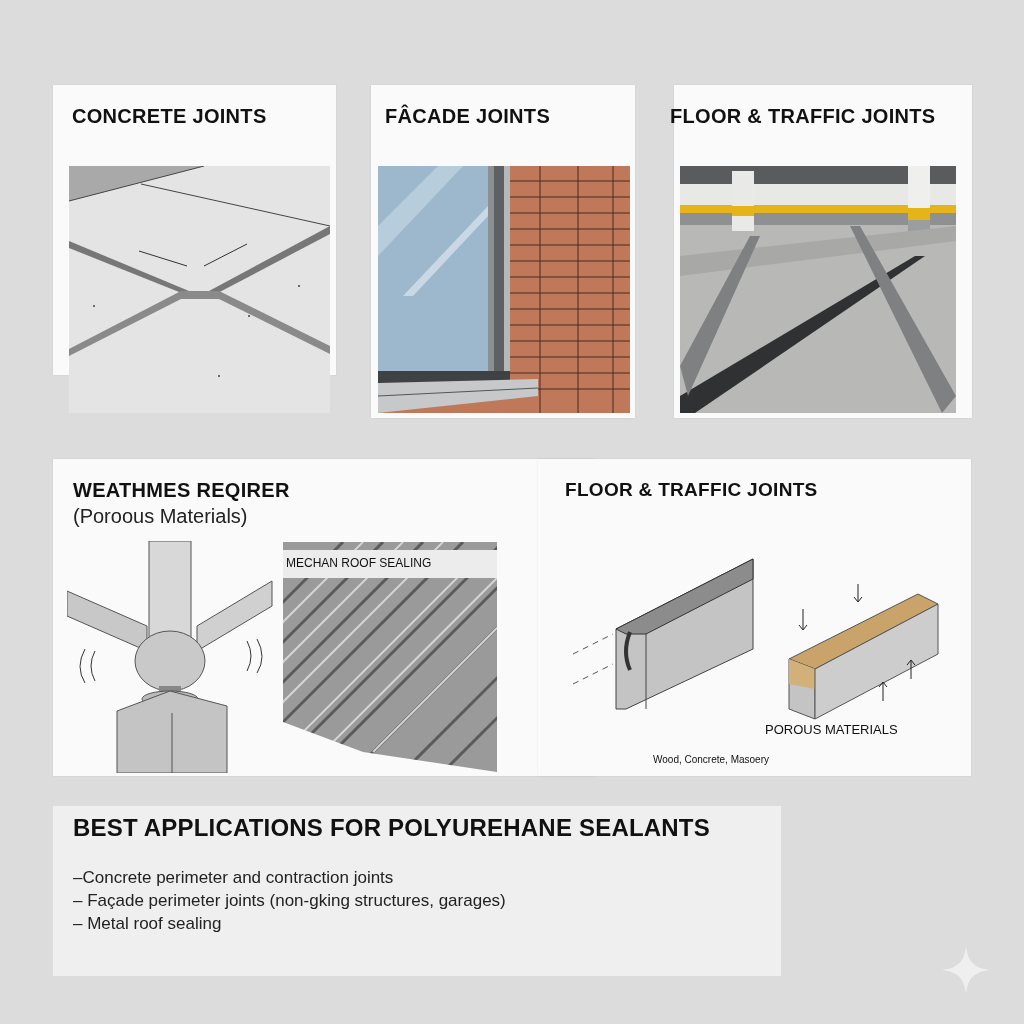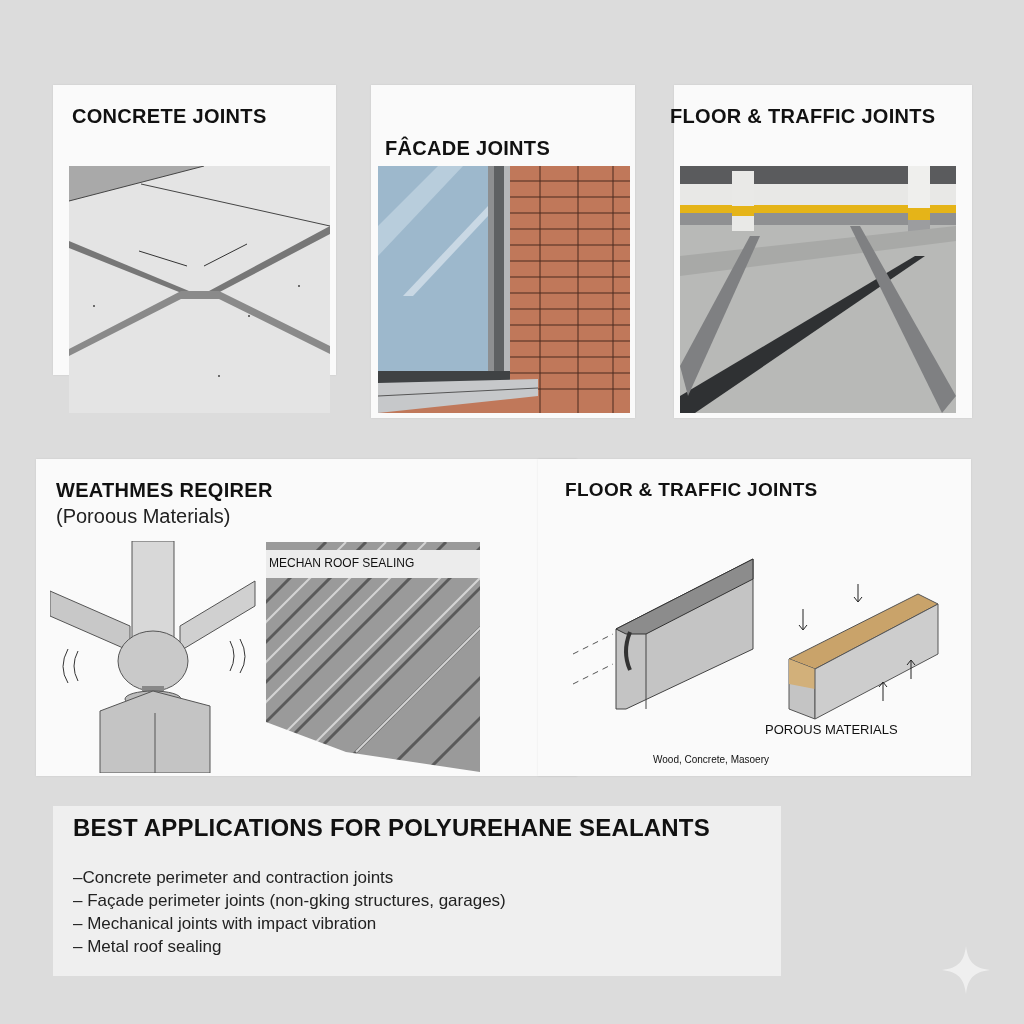--- a/index.html
+++ b/index.html
@@ -73,21 +73,21 @@
       <line x1="135" y1="100" x2="178" y2="78" stroke="#333" stroke-width="1"></line>
       <circle cx="25" cy="140" r="1" fill="#444"></circle>
         <circle cx="180" cy="150" r="1" fill="#444"></circle>
       <circle cx="150" cy="210" r="1" fill="#444"></circle>
         <circle cx="230" cy="120" r="1" fill="#444"></circle>
     </svg>
   </div>
 </div>
 
 <div class="panel" style="left:371px;top:85px;width:264px;height:333px;">
-  <div class="panel-title" style="left:14px;top:20px;margin-top:32px;">FÂCADE JOINTS</div>
+  <div class="panel-title" style="left:14px;top:20px;">FÂCADE JOINTS</div>
   <div class="img-area" style="left:7px;top:81px;width:252px;height:247px;">
     <svg viewBox="0 0 252 247" preserveAspectRatio="none">
       <rect width="252" height="247" fill="#c0785a"></rect>
       <g stroke="#4a2a1e" stroke-width="1">
         <line x1="132" y1="15" x2="252" y2="15"></line>
           <line x1="132" y1="31" x2="252" y2="31"></line>
         <line x1="132" y1="47" x2="252" y2="47"></line>
           <line x1="132" y1="63" x2="252" y2="63"></line>
         <line x1="132" y1="79" x2="252" y2="79"></line>
           <line x1="132" y1="95" x2="252" y2="95"></line>
@@ -131,21 +131,21 @@
       <rect x="228" y="42" width="22" height="12" fill="#e5b418"></rect>
       <rect x="228" y="54" width="22" height="24" fill="#9c9d9f"></rect>
       <polygon points="0,110 0,90 276,60 276,75" fill="#a8a9a7"></polygon>
       <polygon points="0,230 235,90 245,90 15,247 0,247" fill="#2f3133"></polygon>
       <polygon points="0,200 70,70 80,70 8,230" fill="#7f8082"></polygon>
       <polygon points="170,60 180,60 276,230 262,247" fill="#7f8082"></polygon>
     </svg>
   </div>
 </div>
 
-<div class="panel" style="left:36px;top:459px;width:541px;height:317px;">
+<div class="panel" style="left:53px;top:459px;width:541px;height:317px;">
   <div class="panel-title" style="left:20px;top:20px;">WEATHMES REQIRER</div>
   <div class="panel-sub" style="left:20px;top:46px;">(Poroous Materials)</div>
   <div class="img-area" style="left:14px;top:82px;width:210px;height:232px;">
     <svg viewBox="0 0 210 232" preserveAspectRatio="none">
       <rect width="210" height="232" fill="#fafafa"></rect>
       <polygon points="0,50 80,85 80,110 0,75" fill="#c8c8c8" stroke="#555" stroke-width="1"></polygon>
       <polygon points="130,85 205,40 205,65 130,110" fill="#d0d0d0" stroke="#555" stroke-width="1"></polygon>
       <rect x="82" y="0" width="42" height="100" fill="#d8d8d8" stroke="#555" stroke-width="1"></rect>
       <ellipse cx="103" cy="120" rx="35" ry="30" fill="#c9c9c9" stroke="#555" stroke-width="1"></ellipse>
       <rect x="92" y="145" width="22" height="12" fill="#888"></rect>
@@ -217,21 +217,20 @@
   </div>
   <div class="label-overlay" style="left:227px;top:263px;font-size:13px;">POROUS MATERIALS</div>
   <div class="label-overlay" style="left:115px;top:295px;">Wood, Concrete, Masoery</div>
 </div>
 
 <div class="summary">
   <div class="summary-title">BEST APPLICATIONS FOR POLYUREHANE SEALANTS</div>
   <ul class="summary-list">
     <li>–Concrete perimeter and contraction joints</li>
     <li>– Façade perimeter joints (non-gking structures, garages)</li>
-    <li>– Mechanical joints with impact vibration</li>
     <li>– Metal roof sealing</li>
   </ul>
 </div>
 
 <div class="sparkle">
   <svg viewBox="0 0 52 52" width="52" height="52">
     <path d="M26,2 C28,18 34,24 50,26 C34,28 28,34 26,50 C24,34 18,28 2,26 C18,24 24,18 26,2 Z" fill="#efefef"></path>
   </svg>
 </div>
 

